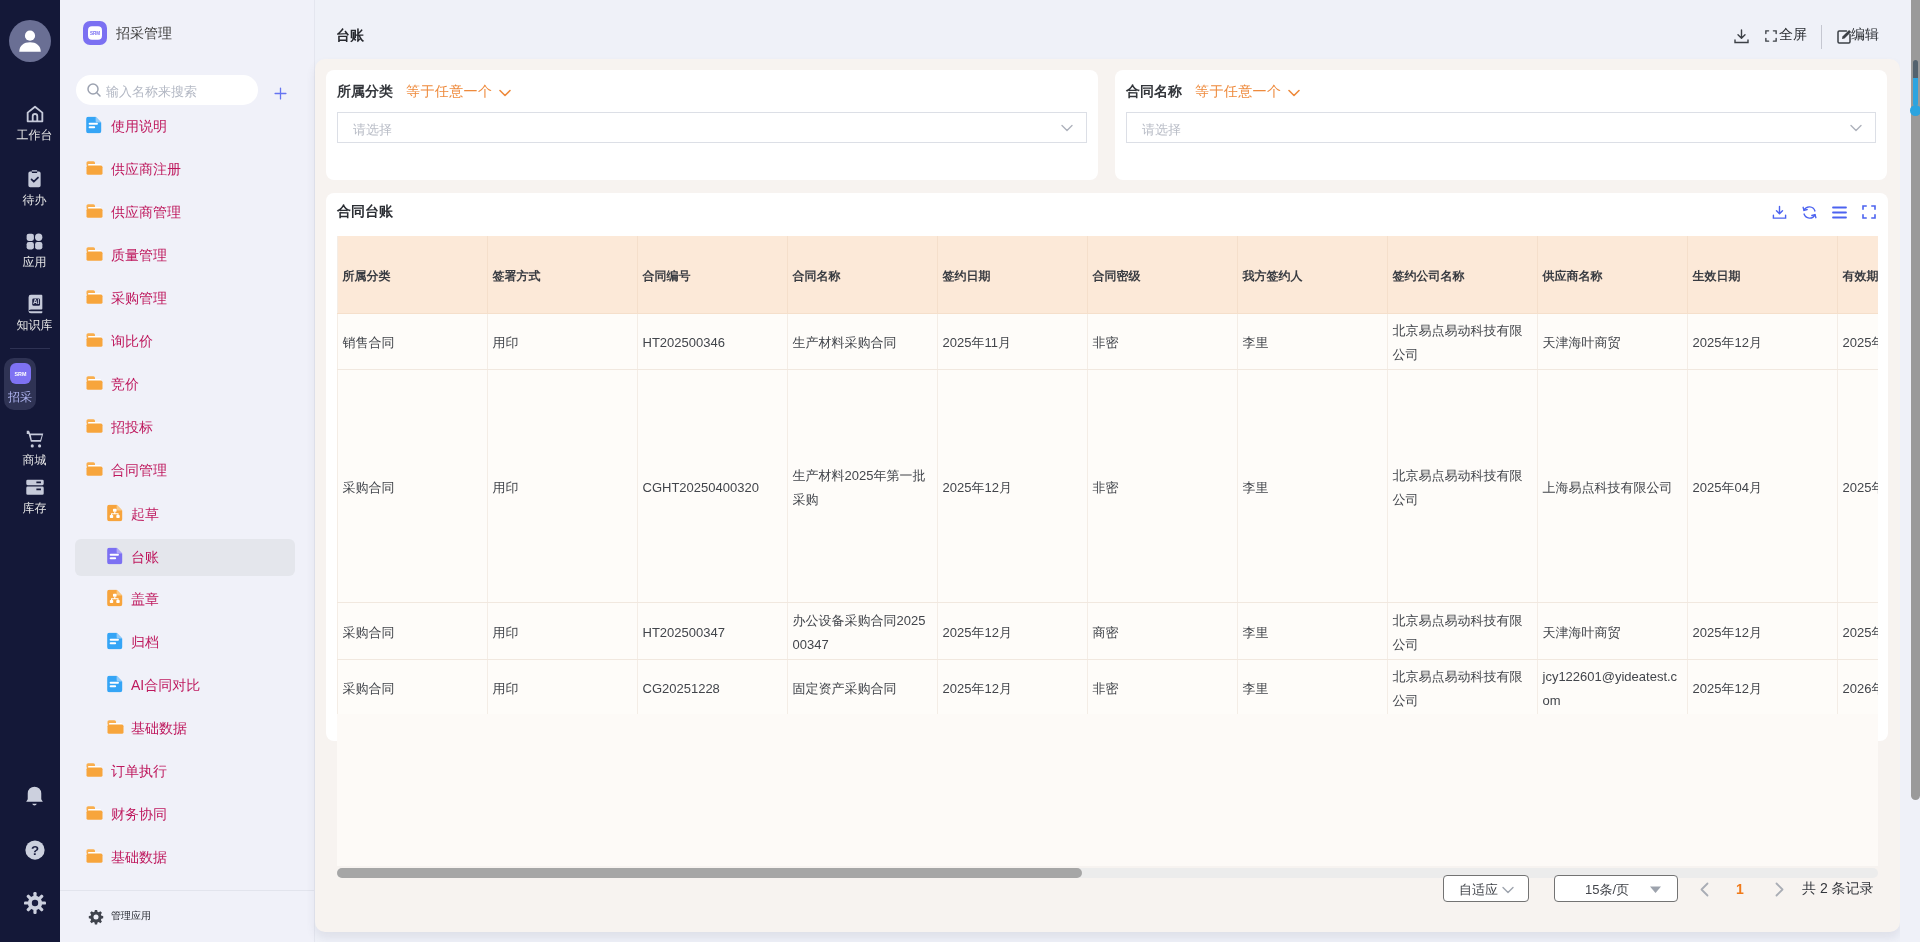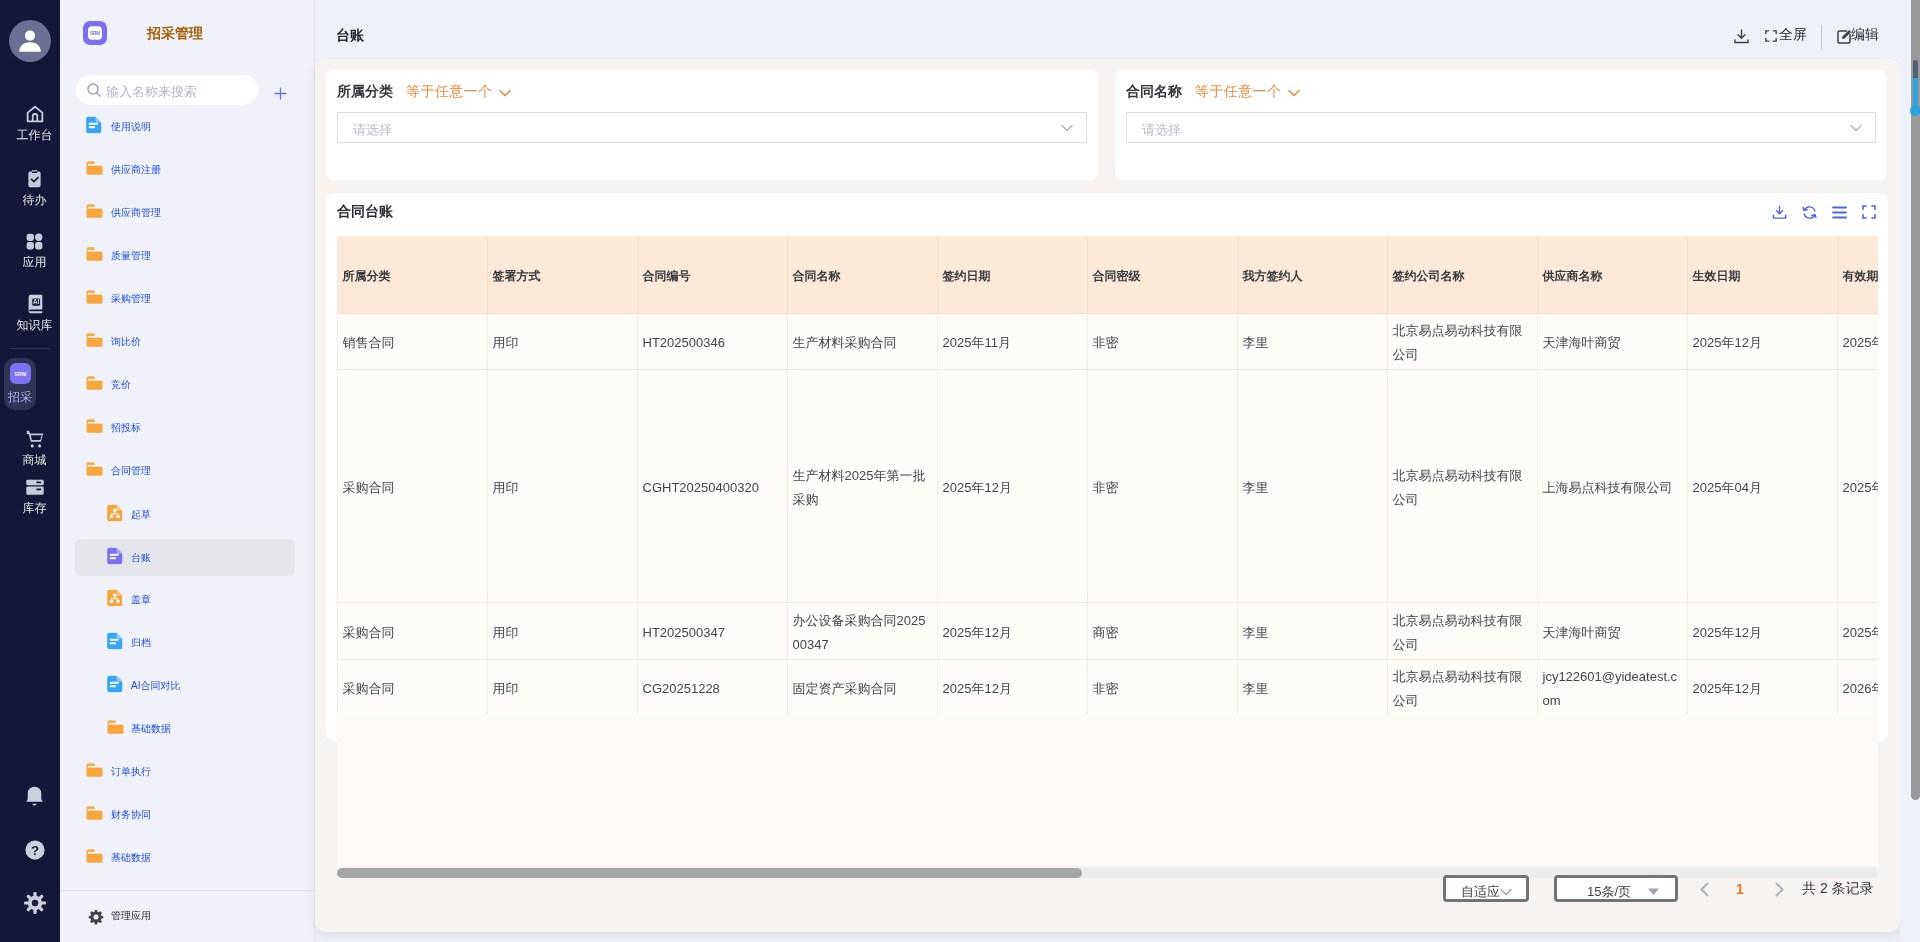--- a/index.html
+++ b/index.html
@@ -13,27 +13,27 @@
   .ritem svg { display:block; margin:0 auto 2px; }
   #avatar { position:absolute; left:9px; top:20px; width:42px; height:42px; border-radius:50%; background:#6A6F94; }
   .rsep { position:absolute; left:10px; width:40px; height:1px; background:#2E3253; }
   #railActive { position:absolute; left:4px; top:358px; width:32px; height:52px; border-radius:10px; background:#2F3354; text-align:center; }
   #railActive .lbl { color:#AEB4F0; font-size:12px; display:block; margin-top:1px; }
   .srmIcon { display:inline-block; width:21px; height:21px; margin-top:5px; }
 
   
   #sidebar { left:60px; top:0; width:255px; height:942px; background:#F0F1F9; border-right:1px solid #E4E6EF; }
   #appIcon { position:absolute; left:23px; top:21px; width:24px; height:24px; }
-  #appTitle { position:absolute; left:56px; top:25px; font-size:14px; font-weight:bold; color:#a16207;margin-left:31px; }
+  #appTitle { position:absolute; left:56px; top:25px; font-size:14px; font-weight:normal; color:#404040; }
   #searchPill { position:absolute; left:16px; top:75px; width:182px; height:30px; border-radius:15px; background:#fff; }
   #searchPill .ph { position:absolute; left:30px; top:8px; font-size:13px; color:#B3B8C4; }
   #plusBtn { position:absolute; left:214px; top:87px; width:13px; height:13px; }
   .mitem { position:absolute; left:0; width:255px; height:43px; }
   .mitem .ic { position:absolute; left:26px; top:50%; transform:translateY(-50%); }
-  .mitem .tx { position:absolute; left:51px; top:50%; transform:translateY(-50%); font-size:10px; color:#1d4ed8; white-space:nowrap; }
+  .mitem .tx { position:absolute; left:51px; top:50%; transform:translateY(-50%); font-size:14px; color:#be185d; white-space:nowrap; }
   .mitem.sub .ic { left:47px; }
   .mitem.sub .tx { left:71px; }
   #selItem { position:absolute; left:15px; width:220px; height:37px; border-radius:6px; background:#E4E6EC; }
   #admin { position:absolute; left:60px; bottom:0; width:254px; height:52px; border-top:1px solid #E2E4ED; background:#F0F1F9; }
 
   
   #topbar { left:315px; top:0; width:1585px; height:59px; background:#EFF1F8; }
   #topbar .title { position:absolute; left:21px; top:27px; font-size:14px; font-weight:bold; color:#26282E; }
   #panel { left:315px; top:59px; width:1585px; height:873px; background:#F7F3F0; border-radius:10px; box-shadow:0 6px 10px rgba(80,80,110,0.10); }
 
@@ -53,21 +53,21 @@
   table { border-collapse:collapse; table-layout:fixed; width:1650px; }
   th { background:#FCE9D8; font-size:12px; color:#383B41; font-weight:bold; text-align:left; padding:5px 4px 0 4.5px; height:77px; border-right:1px solid #F5DFCB; border-bottom:1px solid #F5DFCB; }
   td:first-child, th:first-child { border-left:1px solid #F4EDE6; }
   td { background:#FEFCF9; font-size:13px; color:#42454B; text-align:left; padding:4px 6.5px 0 4.5px; word-break:break-all; border-right:1px solid #F4EDE6; border-bottom:1px solid #F1E8DF; line-height:24px; vertical-align:middle; }
   #emptyArea { position:absolute; left:11px; top:521px; width:1541px; height:152px; background:#FDFAF7; }
   #hscroll { position:absolute; left:11px; top:675px; width:1541px; height:10px; background:#ECECEC; border-radius:5px; }
   #hscroll .thumb { position:absolute; left:0; top:0; width:745px; height:10px; background:#A6A6A6; border-radius:5px; }
 
   
   #pager { position:absolute; left:0; top:682px; width:1562px; height:28px; }
-  .psel { position:absolute; height:27px; border:3px solid #737373; border-radius:4px; background:#fff; font-size:13px; color:#43464C; }
+  .psel { position:absolute; height:27px; border:1px solid #737373; border-radius:4px; background:#fff; font-size:13px; color:#43464C; }
 </style>
 </head>
 <body>
 
 <div class="abs" id="rail">
   <div id="avatar">
     <svg width="42" height="42" viewBox="0 0 43 43">
         <circle cx="21.5" cy="16" r="5.2" fill="#fff"></circle>
         <path d="M10.5 32.5 c0-6.2 4.9-9.6 11-9.6 s11 3.4 11 9.6 z" fill="#fff"></path>
       </svg>

